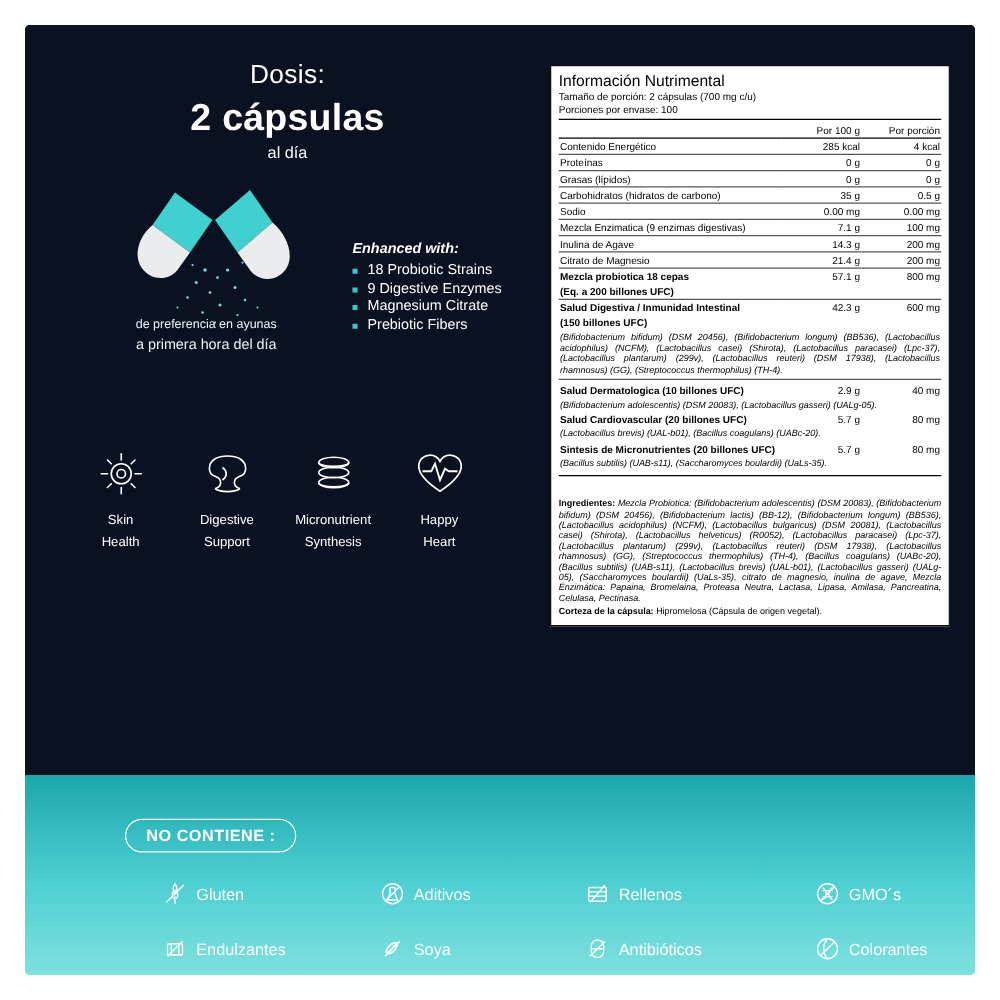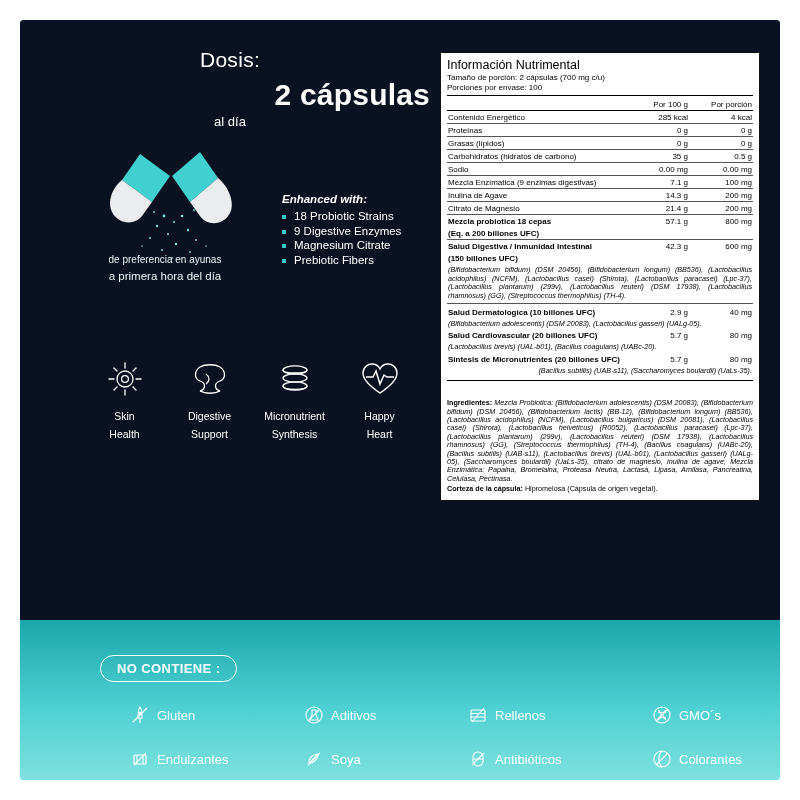--- a/index.html
+++ b/index.html
@@ -25,21 +25,21 @@
   }
   
   .left{
     position:absolute;left:10px;top:14px;width:400px;height:560px;color:#ffffff;
   }
   .dosis-title{
     text-align:center;font-size:21px;font-weight:400;color:#ffffff;margin-top:14px;
     letter-spacing:.3px;
   }
   .dosis-big{
-    text-align:right;font-size:30px;font-weight:700;color:#ffffff;margin-top:6px;
+    text-align:center;font-size:30px;font-weight:700;color:#ffffff;margin-top:6px;
     letter-spacing:.2px;
   }
   .dosis-sub{
     text-align:center;font-size:13px;color:#ffffff;margin-top:2px;font-weight:400;
   }
   .caps-wrap{position:absolute;left:72px;top:112px;width:150px;height:120px;}
   .note1{
     position:absolute;left:0;top:220px;width:270px;text-align:center;
     font-size:10px;color:#e9f6f6;
   }
@@ -54,21 +54,21 @@
     font-size:11.5px;font-style:italic;font-weight:700;color:#ffffff;margin-bottom:5px;
   }
   .enh ul{list-style:none;margin:0;padding:0;}
   .enh li{
     font-size:11.5px;color:#ffffff;margin:2.5px 0;padding-left:12px;position:relative;
   }
   .enh li:before{
     content:"";position:absolute;left:0;top:5px;width:4px;height:4px;background:#36c9c9;
   }
   
-  .iconrow{position:absolute;left:52px;top:320px;width:340px;display:flex;gap:0;}
+  .iconrow{position:absolute;left:24px;top:320px;width:340px;display:flex;gap:0;}
   .iconcell{width:85px;text-align:center;color:#ffffff;}
   .iconcell .glyph{height:50px;display:flex;align-items:center;justify-content:center;}
   .iconcell .lbl{font-size:10.5px;line-height:12px;margin-top:6px;color:#ffffff;}
   
   .panel{
     position:absolute;left:420px;top:32px;width:320px;
     background:#ffffff;border:1px solid #111;padding:5px 6px 6px 6px;
     box-sizing:border-box;color:#000;
   }
   .panel h1{
@@ -322,21 +322,21 @@
       </tr>
       <tr class="nb">
         <td class="it" colspan="3" style="font-size:7.2px;line-height:8.6px;">(Lactobacillus brevis) (UAL-b01), (Bacillus coagulans) (UABc-20).</td>
       </tr>
       <tr class="nb">
         <td class="b">Sintesis de Micronutrientes (20 billones UFC)</td>
         <td class="v">5.7 g</td>
         <td class="v2">80 mg</td>
       </tr>
       <tr class="nb">
-        <td class="it" colspan="3" style="font-size:7.2px;line-height:8.6px;text-align:right;">(Bacillus subtilis) (UAB-s11), (Saccharomyces boulardii) (UaLs-35).</td>
+        <td class="it" colspan="3" style="font-size:7.2px;line-height:8.6px;">(Bacillus subtilis) (UAB-s11), (Saccharomyces boulardii) (UaLs-35).</td>
       </tr>
     </tbody>
       </table>
 
     <div class="ing">
       <span class="b">Ingredientes:</span><span class="it"> Mezcla Probiotica: (Bifidobacterium adolescentis) (DSM 20083), (Bifidobacterium bifidum) (DSM 20456), (Bifidobacterium lactis) (BB-12), (Bifidobacterium longum) (BB536), (Lactobacillus acidophilus) (NCFM), (Lactobacillus bulgaricus) (DSM 20081), (Lactobacillus casei) (Shirota), (Lactobacillus helveticus) (R0052), (Lactobacillus paracasei) (Lpc-37), (Lactobacillus plantarum) (299v), (Lactobacillus reuteri) (DSM 17938), (Lactobacillus rhamnosus) (GG), (Streptococcus thermophilus) (TH-4), (Bacillus coagulans) (UABc-20), (Bacillus subtilis) (UAB-s11), (Lactobacillus brevis) (UAL-b01), (Lactobacillus gasseri) (UALg-05), (Saccharomyces boulardii) (UaLs-35), citrato de magnesio, inulina de agave, Mezcla Enzimática: Papaina, Bromelaina, Proteasa Neutra, Lactasa, Lipasa, Amilasa, Pancreatina, Celulasa, Pectinasa.</span>
       <div style="margin-top:2px;">
         <span class="b">Corteza de la cápsula:</span><span> Hipromelosa (Cápsula de origen vegetal).</span>
       </div>
     </div>

